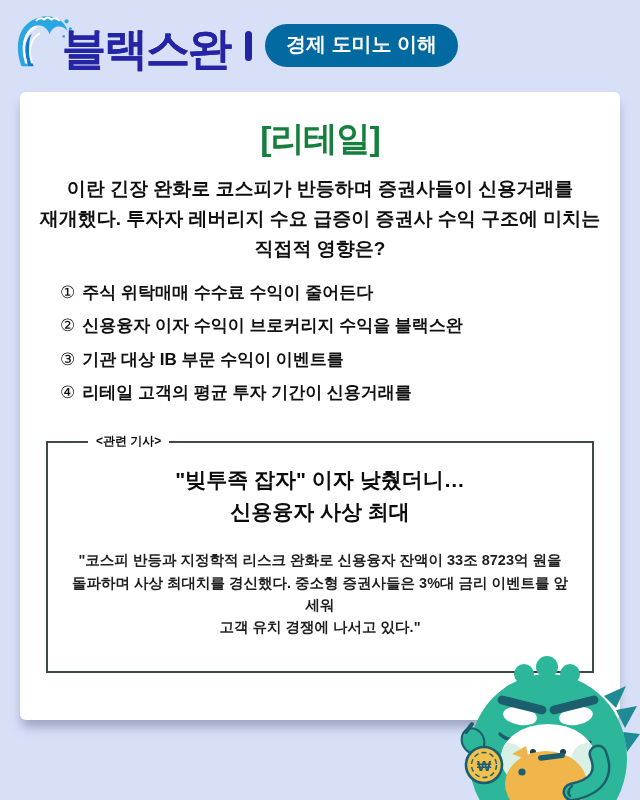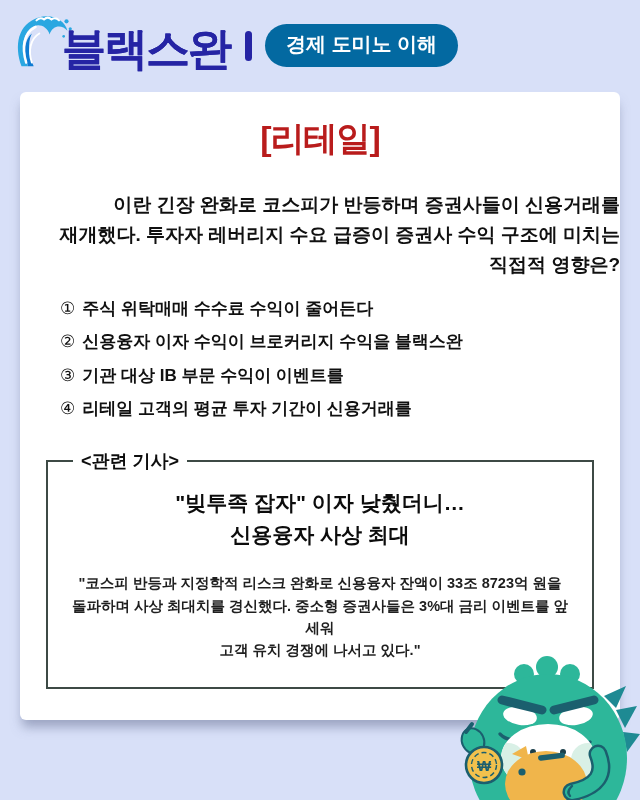--- a/index.html
+++ b/index.html
@@ -36,47 +36,47 @@
 
   
   .card {
     position:absolute; left:20px; top:92px;
     width:600px; height:628px;
     background:#ffffff; border-radius:6px;
     box-shadow:0 9px 11px -2px rgba(105,115,150,0.55);
   }
   .quiz-title {
     text-align:center; margin-top:24px;
-    font-size:34px; font-weight:800; color:#b91c1c;
+    font-size:34px; font-weight:800; color:#15803d;
     letter-spacing:-1px;
   }
   .question {
-    margin-top:28px; text-align:right;
+    margin-top:12px; text-align:center;
     font-size:19px; font-weight:700; color:#101010;
     line-height:1.58; white-space:pre-line;
   }
   .options {
     list-style:none; margin:18px 0 0 40px;
   }
   .option {
     font-size:17px; font-weight:700; color:#101010;
     margin-bottom:12px; line-height:1.25;
   }
   .option .marker { font-weight:400; margin-right:7px; }
 
   
   .article {
     margin:30px 26px 0 26px;
     border:2px solid #3d4a45;
     height:240px;
     padding:0 18px;
   }
   .article legend {
-    font-size:18px; font-weight:800; color:#0d0d0d;
-    padding:0 8px; margin-left:7px; white-space:nowrap;
+    font-size:12px; font-weight:800; color:#0d0d0d;
+    padding:0 8px; margin-left:22px; white-space:nowrap;
   }
   .headline {
     text-align:center; margin-top:14px;
     font-size:21px; font-weight:800; color:#0c0c0c;
     line-height:1.5; white-space:pre-line;
   }
   .article-body {
     text-align:center; margin-top:22px;
     font-size:14.5px; font-weight:600; color:#1f1f1f;
     line-height:1.55; white-space:pre-line;

